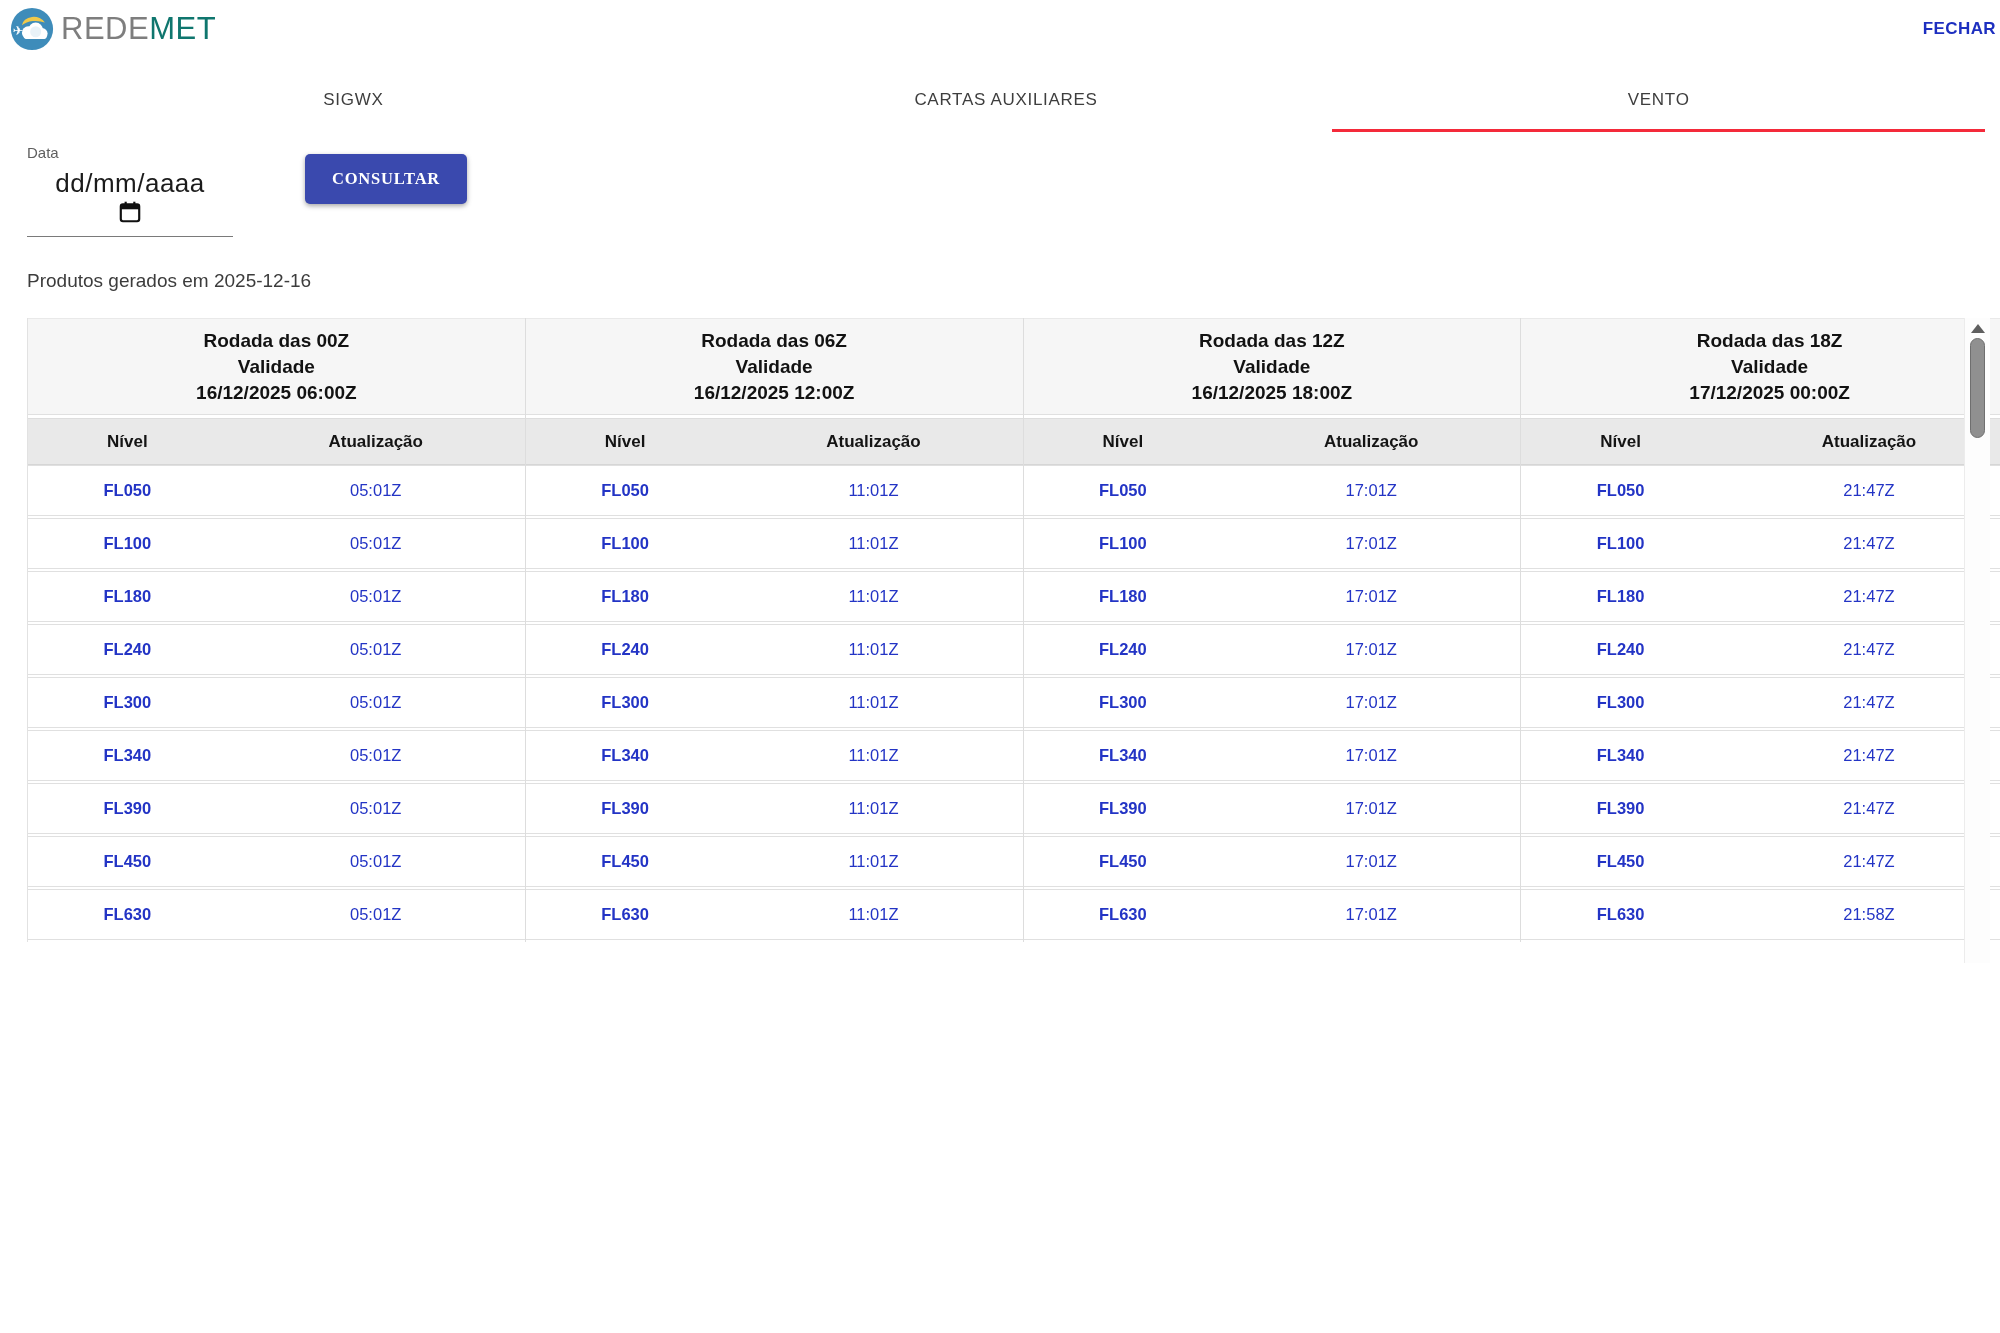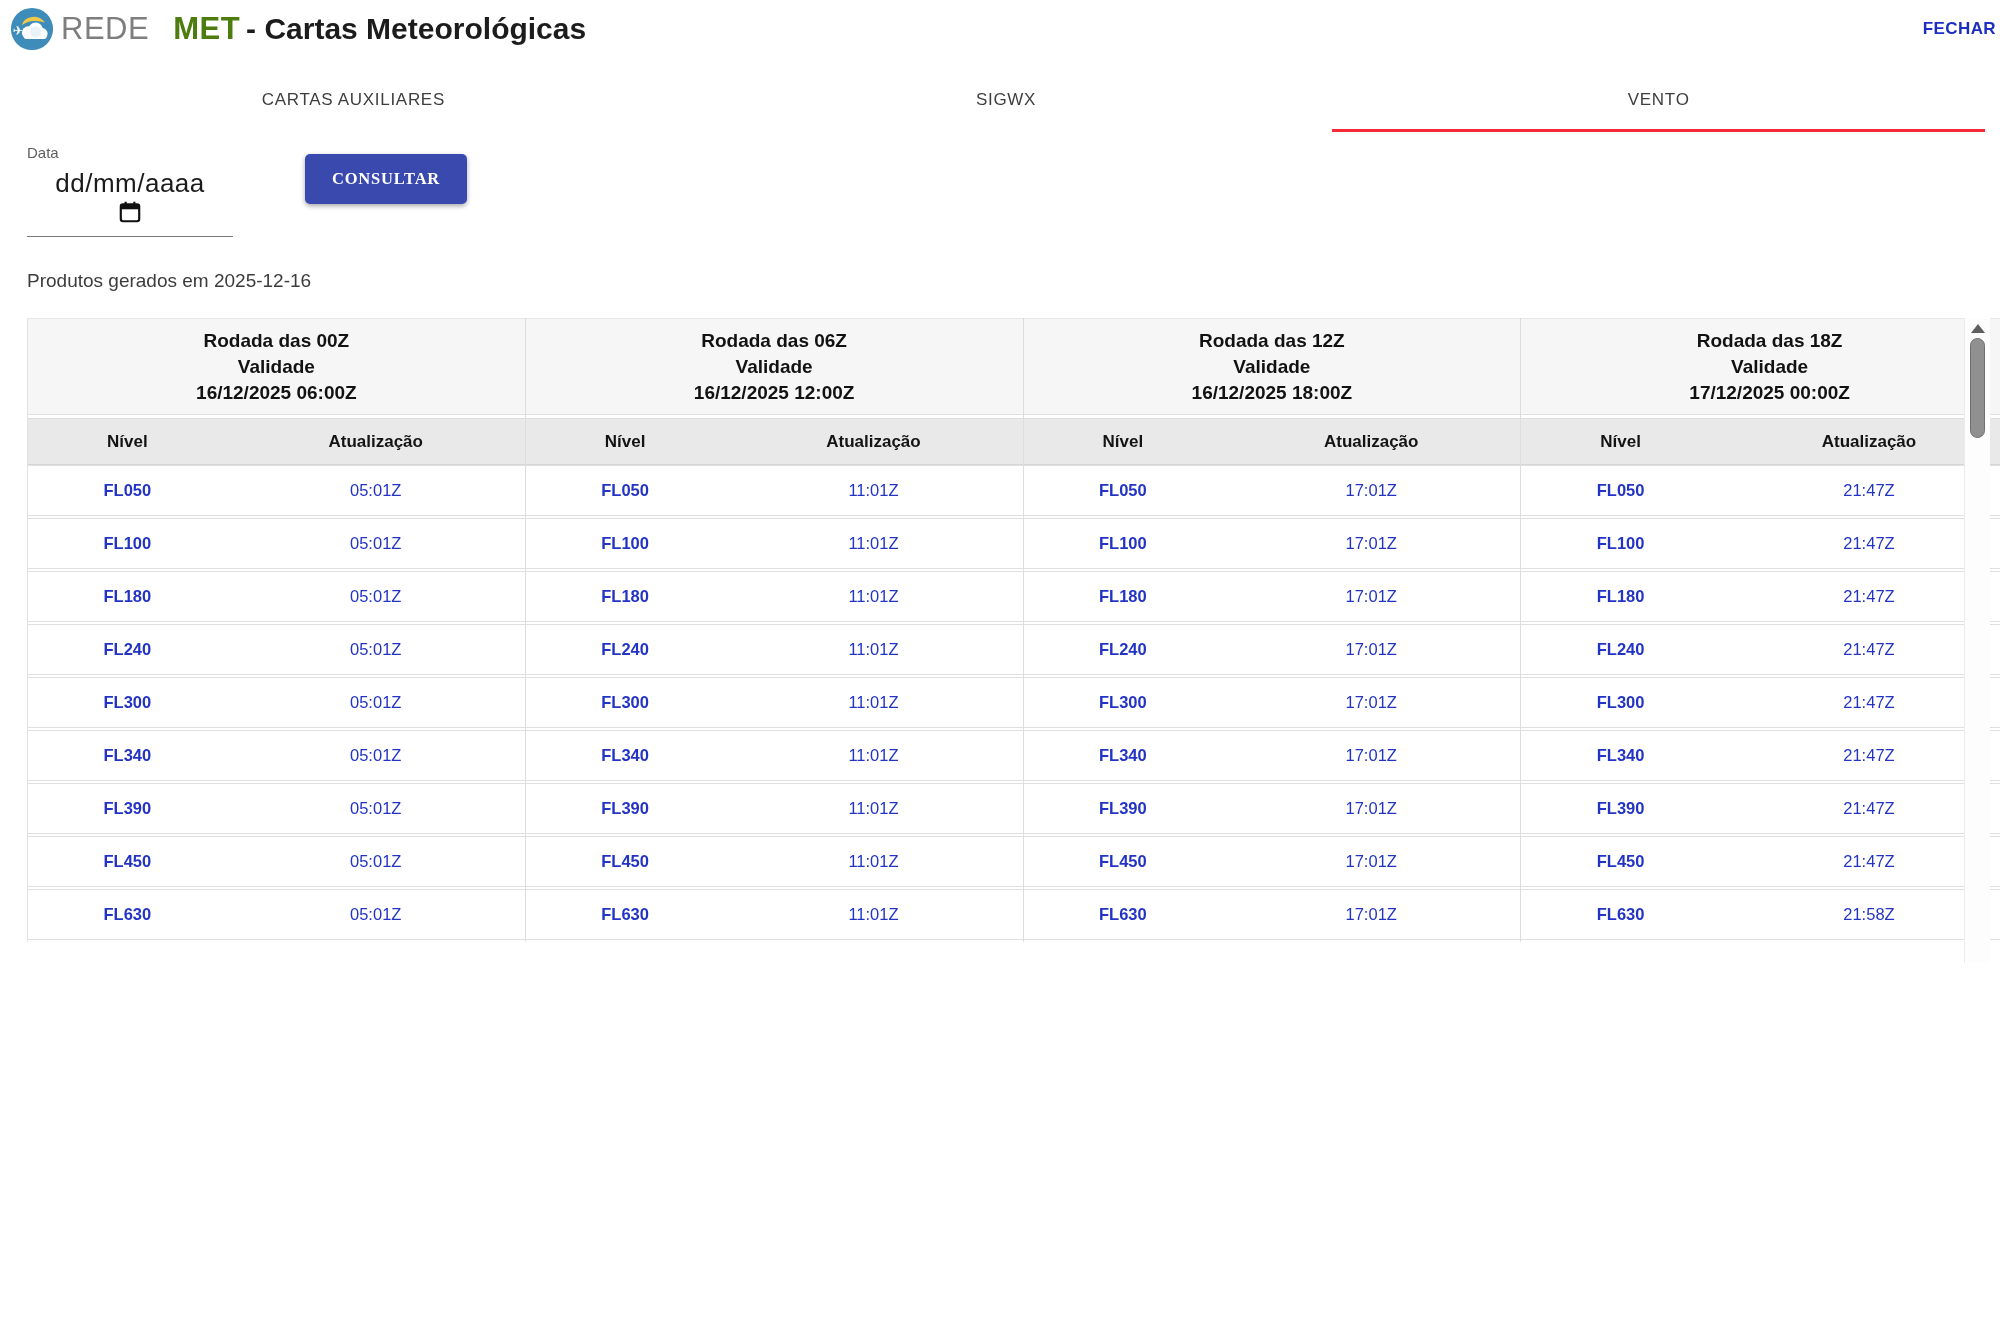--- a/index.html
+++ b/index.html
@@ -8,21 +8,21 @@
     width:2000px; height:1333px; overflow:hidden; position:relative;
     background:#ffffff; font-family:"Liberation Sans", sans-serif;
     --link:#2334c5; --btn:#3a49ae; --red:#f42a3a;
   }
 
   
   .header { display:flex; align-items:center; padding:6px 0 0 10px; height:52px; }
   .logo { width:44px; height:44px; flex:0 0 auto; }
   .brand { font-size:31px; margin-left:7px; white-space:nowrap; }
   .brand-rede { color:#7e7e7e; font-weight:400; letter-spacing:.5px; }
-  .brand-met  { color:#4d7c0f; font-weight:700; letter-spacing:.5px;margin-left:24px; }
+  .brand-met  { color:#0f766e; font-weight:400; letter-spacing:.5px; }
   .page-title { font-size:30px; font-weight:700; color:#1c1c1c; margin-left:6px; white-space:nowrap; }
   .fechar { position:absolute; top:19px; right:4px; color:#1d2fc0; font-weight:700;
             font-size:17px; letter-spacing:.4px; cursor:pointer; }
 
   
   .tabs { margin:22px 15px 0 27px; width:1958px; display:flex; }
   .tab { flex:1; text-align:center; padding:16px 0 22px; font-size:17px; font-weight:500;
          color:#3e3e3e; letter-spacing:.7px; position:relative; cursor:pointer; }
   .tab.active::after { content:""; position:absolute; left:0; right:0; bottom:0; height:3px; background:var(--red); }
 
@@ -75,27 +75,26 @@
     <circle cx="24" cy="24" r="23" fill="#3e8cba"></circle>
     <path d="M13 20 A 13 10 0 0 1 38 17 A 20 14 0 0 0 13 20 Z" fill="#f0c94a"></path>
     <circle cx="20" cy="28" r="7" fill="#ffffff"></circle>
     <circle cx="28" cy="25" r="8" fill="#ffffff"></circle>
     <circle cx="35" cy="29" r="6" fill="#ffffff"></circle>
     <rect x="15" y="28" width="25" height="7" rx="3" fill="#ffffff"></rect>
     <circle cx="28" cy="27" r="6" fill="#e8f2f8"></circle>
     <text x="3" y="30" font-size="14" fill="#ffffff" font-family="'DejaVu Sans',sans-serif">✈</text>
   </svg>
   <div class="brand"><span class="brand-rede">REDE</span><span class="brand-met">MET</span></div>
-  <div class="page-title"> - Cartas Meteorológicas</div>
 </div>
 <div class="fechar">FECHAR</div>
 
 <div class="tabs">
+  <div class="tab">SIGWX</div>
   <div class="tab">CARTAS AUXILIARES</div>
-  <div class="tab">SIGWX</div>
   <div class="tab active">VENTO</div>
 </div>
 
 <div class="form-row">
   <div class="date-field">
     <div class="date-label">Data</div>
     <div class="date-value-row">
       <span class="date-value">dd/mm/aaaa</span>
       <svg class="cal" viewBox="0 0 24 24">
         <rect x="3.5" y="5" width="17" height="15.5" rx="2" fill="none" stroke="#111" stroke-width="2"></rect>

